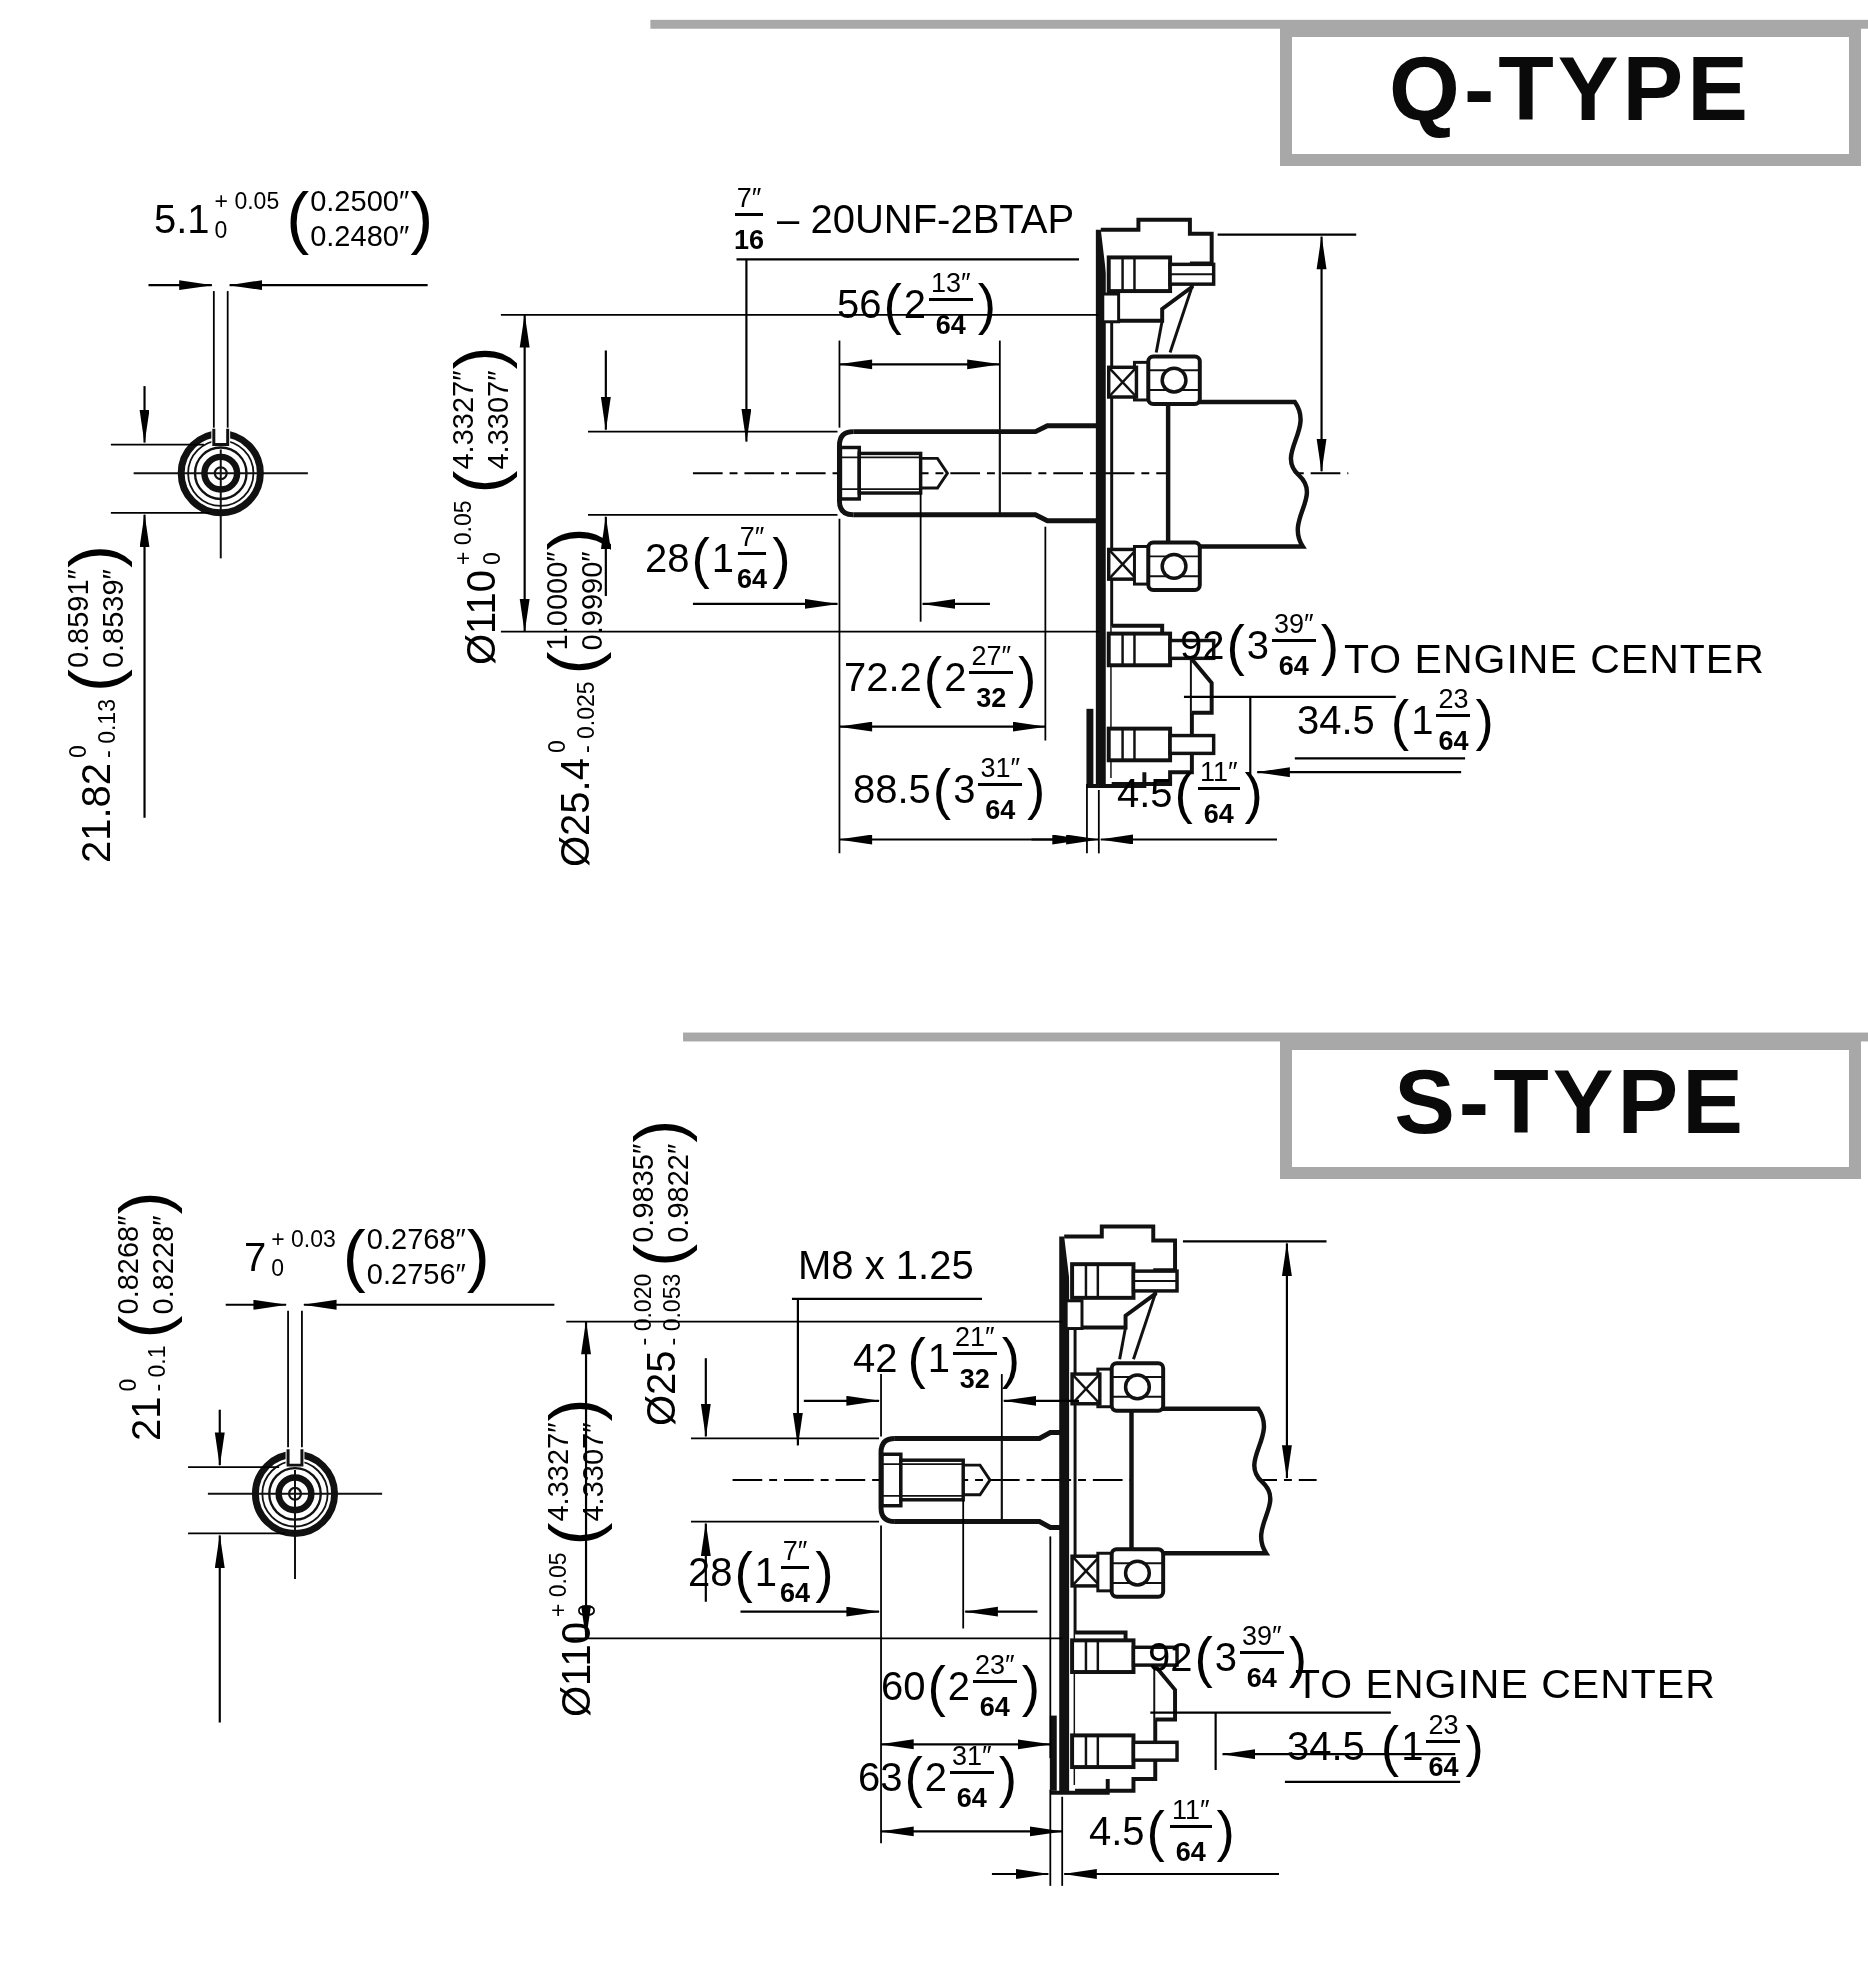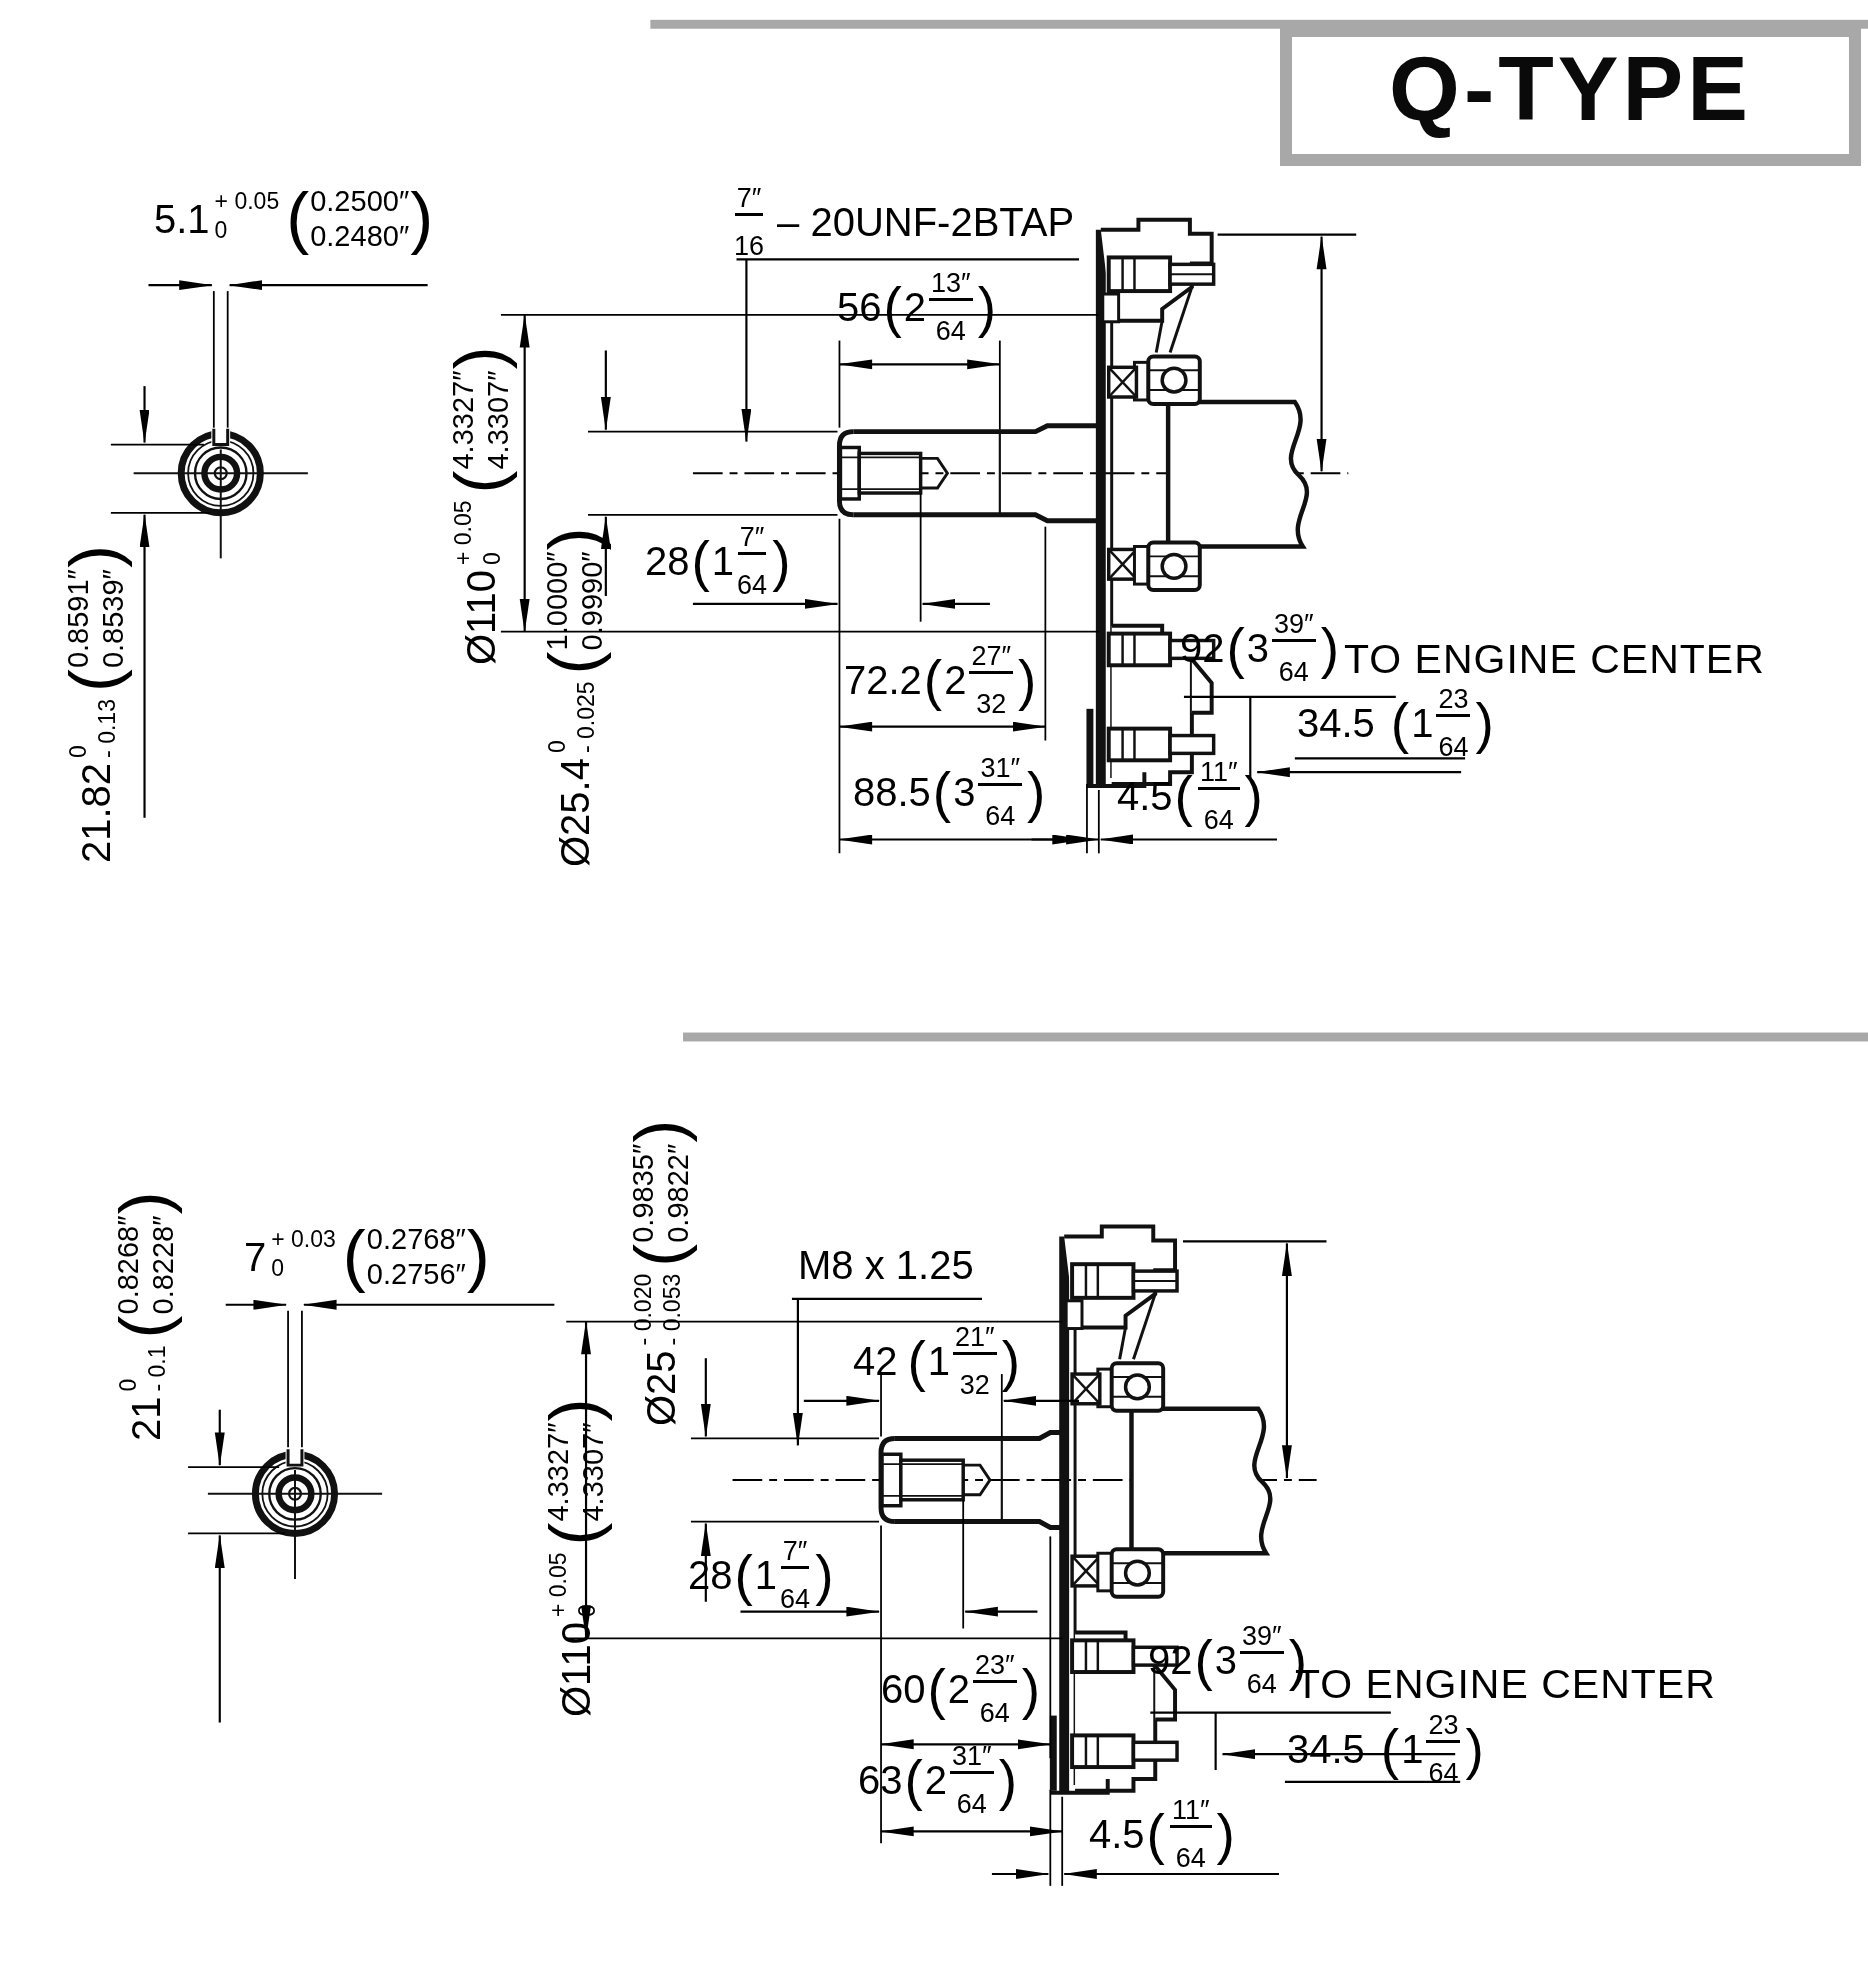--- a/index.html
+++ b/index.html
@@ -13,21 +13,21 @@
        font-size:40px;line-height:1;color:#000;}
   .rot{transform-origin:0 0;transform:rotate(-90deg);}
   .tstk{display:flex;flex-direction:column;font-size:23px;line-height:1.25;margin:0 6px 0 5px;
         transform:translateY(-3px);}
   .istk{display:flex;flex-direction:column;font-size:29px;line-height:1.2;}
   .bigp{font-size:69px;font-weight:300;line-height:.85;margin:0 1px;}
   .mp{font-size:55px;font-weight:300;line-height:.9;margin:0 2px;}
   .frac{display:inline-flex;flex-direction:column;align-items:center;font-size:27px;
         line-height:1.05;margin:0 3px;}
   .frac .num{border-bottom:3px solid #000;padding:0 2px 1px;}
-  .frac .den{padding-top:16px;}
+  .frac .den{padding-top:10px;font-weight:bold;}
   .tapline{margin-left:10px;}
   .ec{position:absolute;font-size:41px;letter-spacing:1px;white-space:nowrap;}
 </style>
 </head>
 <body>
 
 <div class="page">
 
 <svg width="1868" height="1974" viewBox="0 0 1887 1994">
   <defs>
@@ -212,20 +212,23 @@
       <line x1="1228" y1="1730" x2="1228" y2="1788"></line>
       <line x1="1298" y1="1800" x2="1475" y2="1800"></line>
       <line x1="1470" y1="1772" x2="1235" y2="1772" marker-end="url(#ae)"></line>
     </g>
   </g>
 </svg>
 
 <div class="typebox" style="left:1280px;top:25px">
   <span>Q-TYPE</span>
 </div>
+<div class="typebox" style="left:1280px;top:1038px">
+  <span>S-TYPE</span>
+</div>
 
 <div class="dim" style="left:154px;top:184px">
   <span>5.1</span>
   <span class="tstk">
         <span>+ 0.05</span>
         <span>0</span>
       </span>
   <span class="bigp">(</span>
   <span class="istk">
         <span>0.2500″</span>

